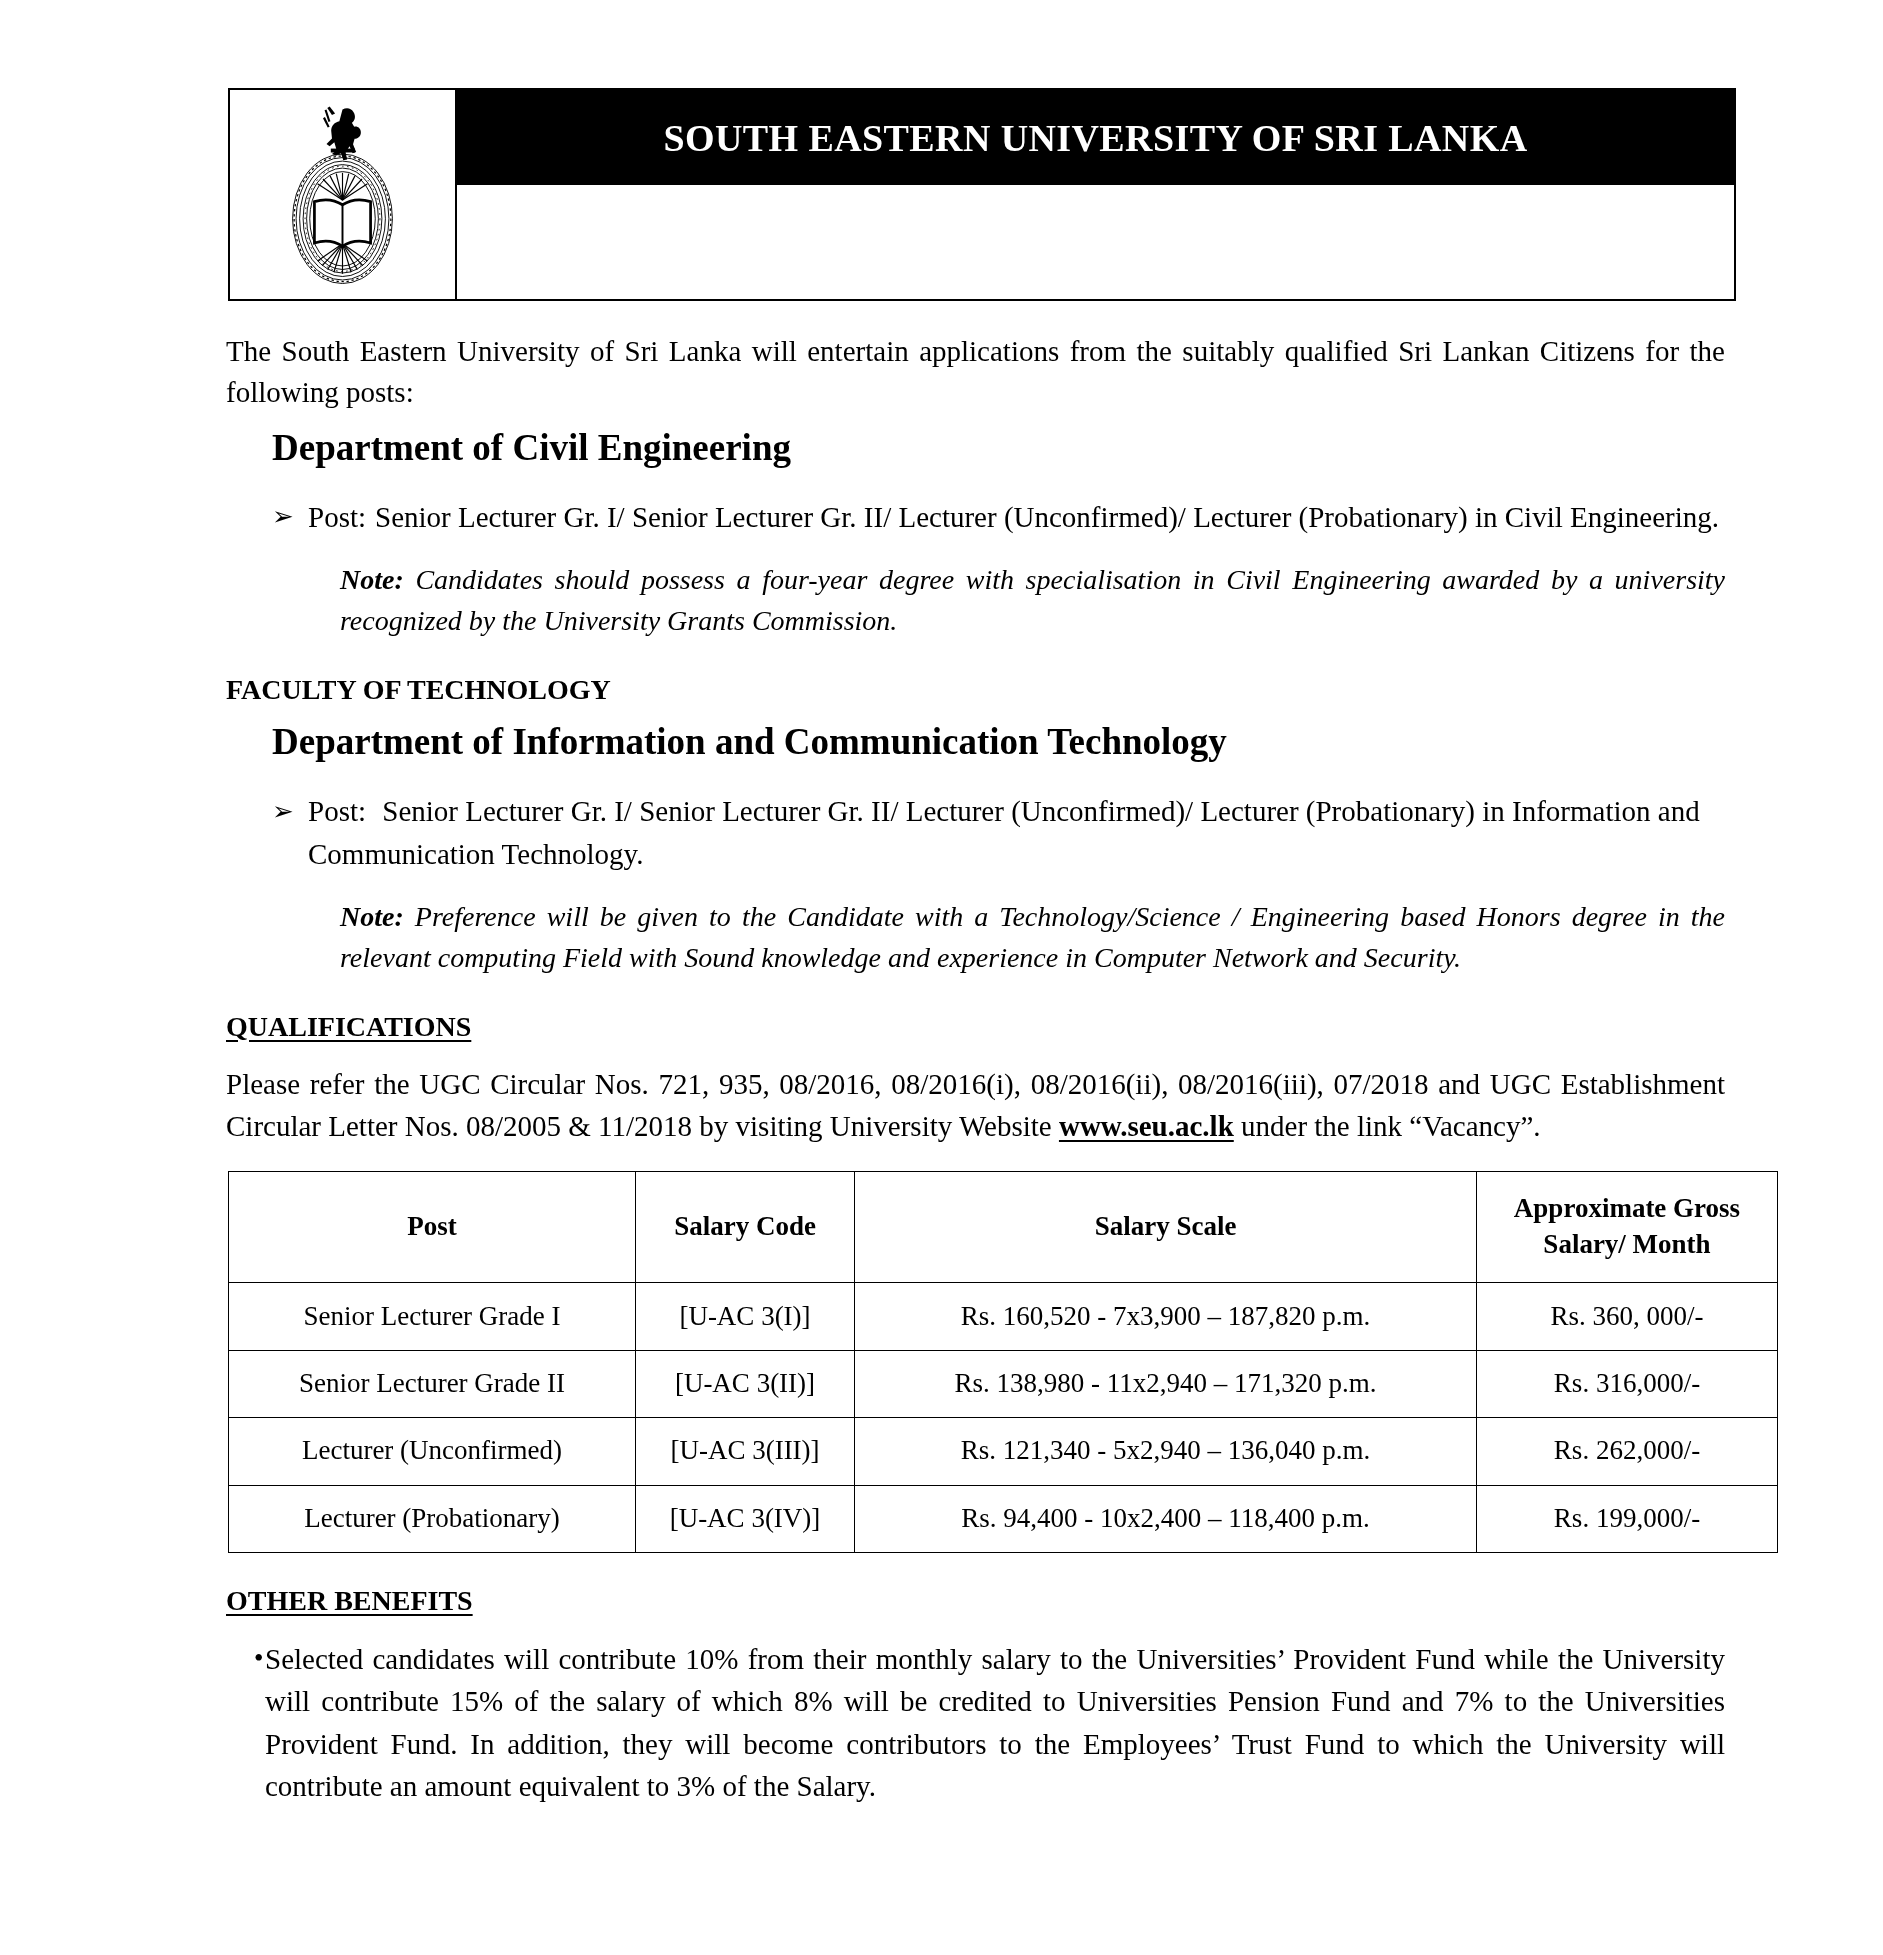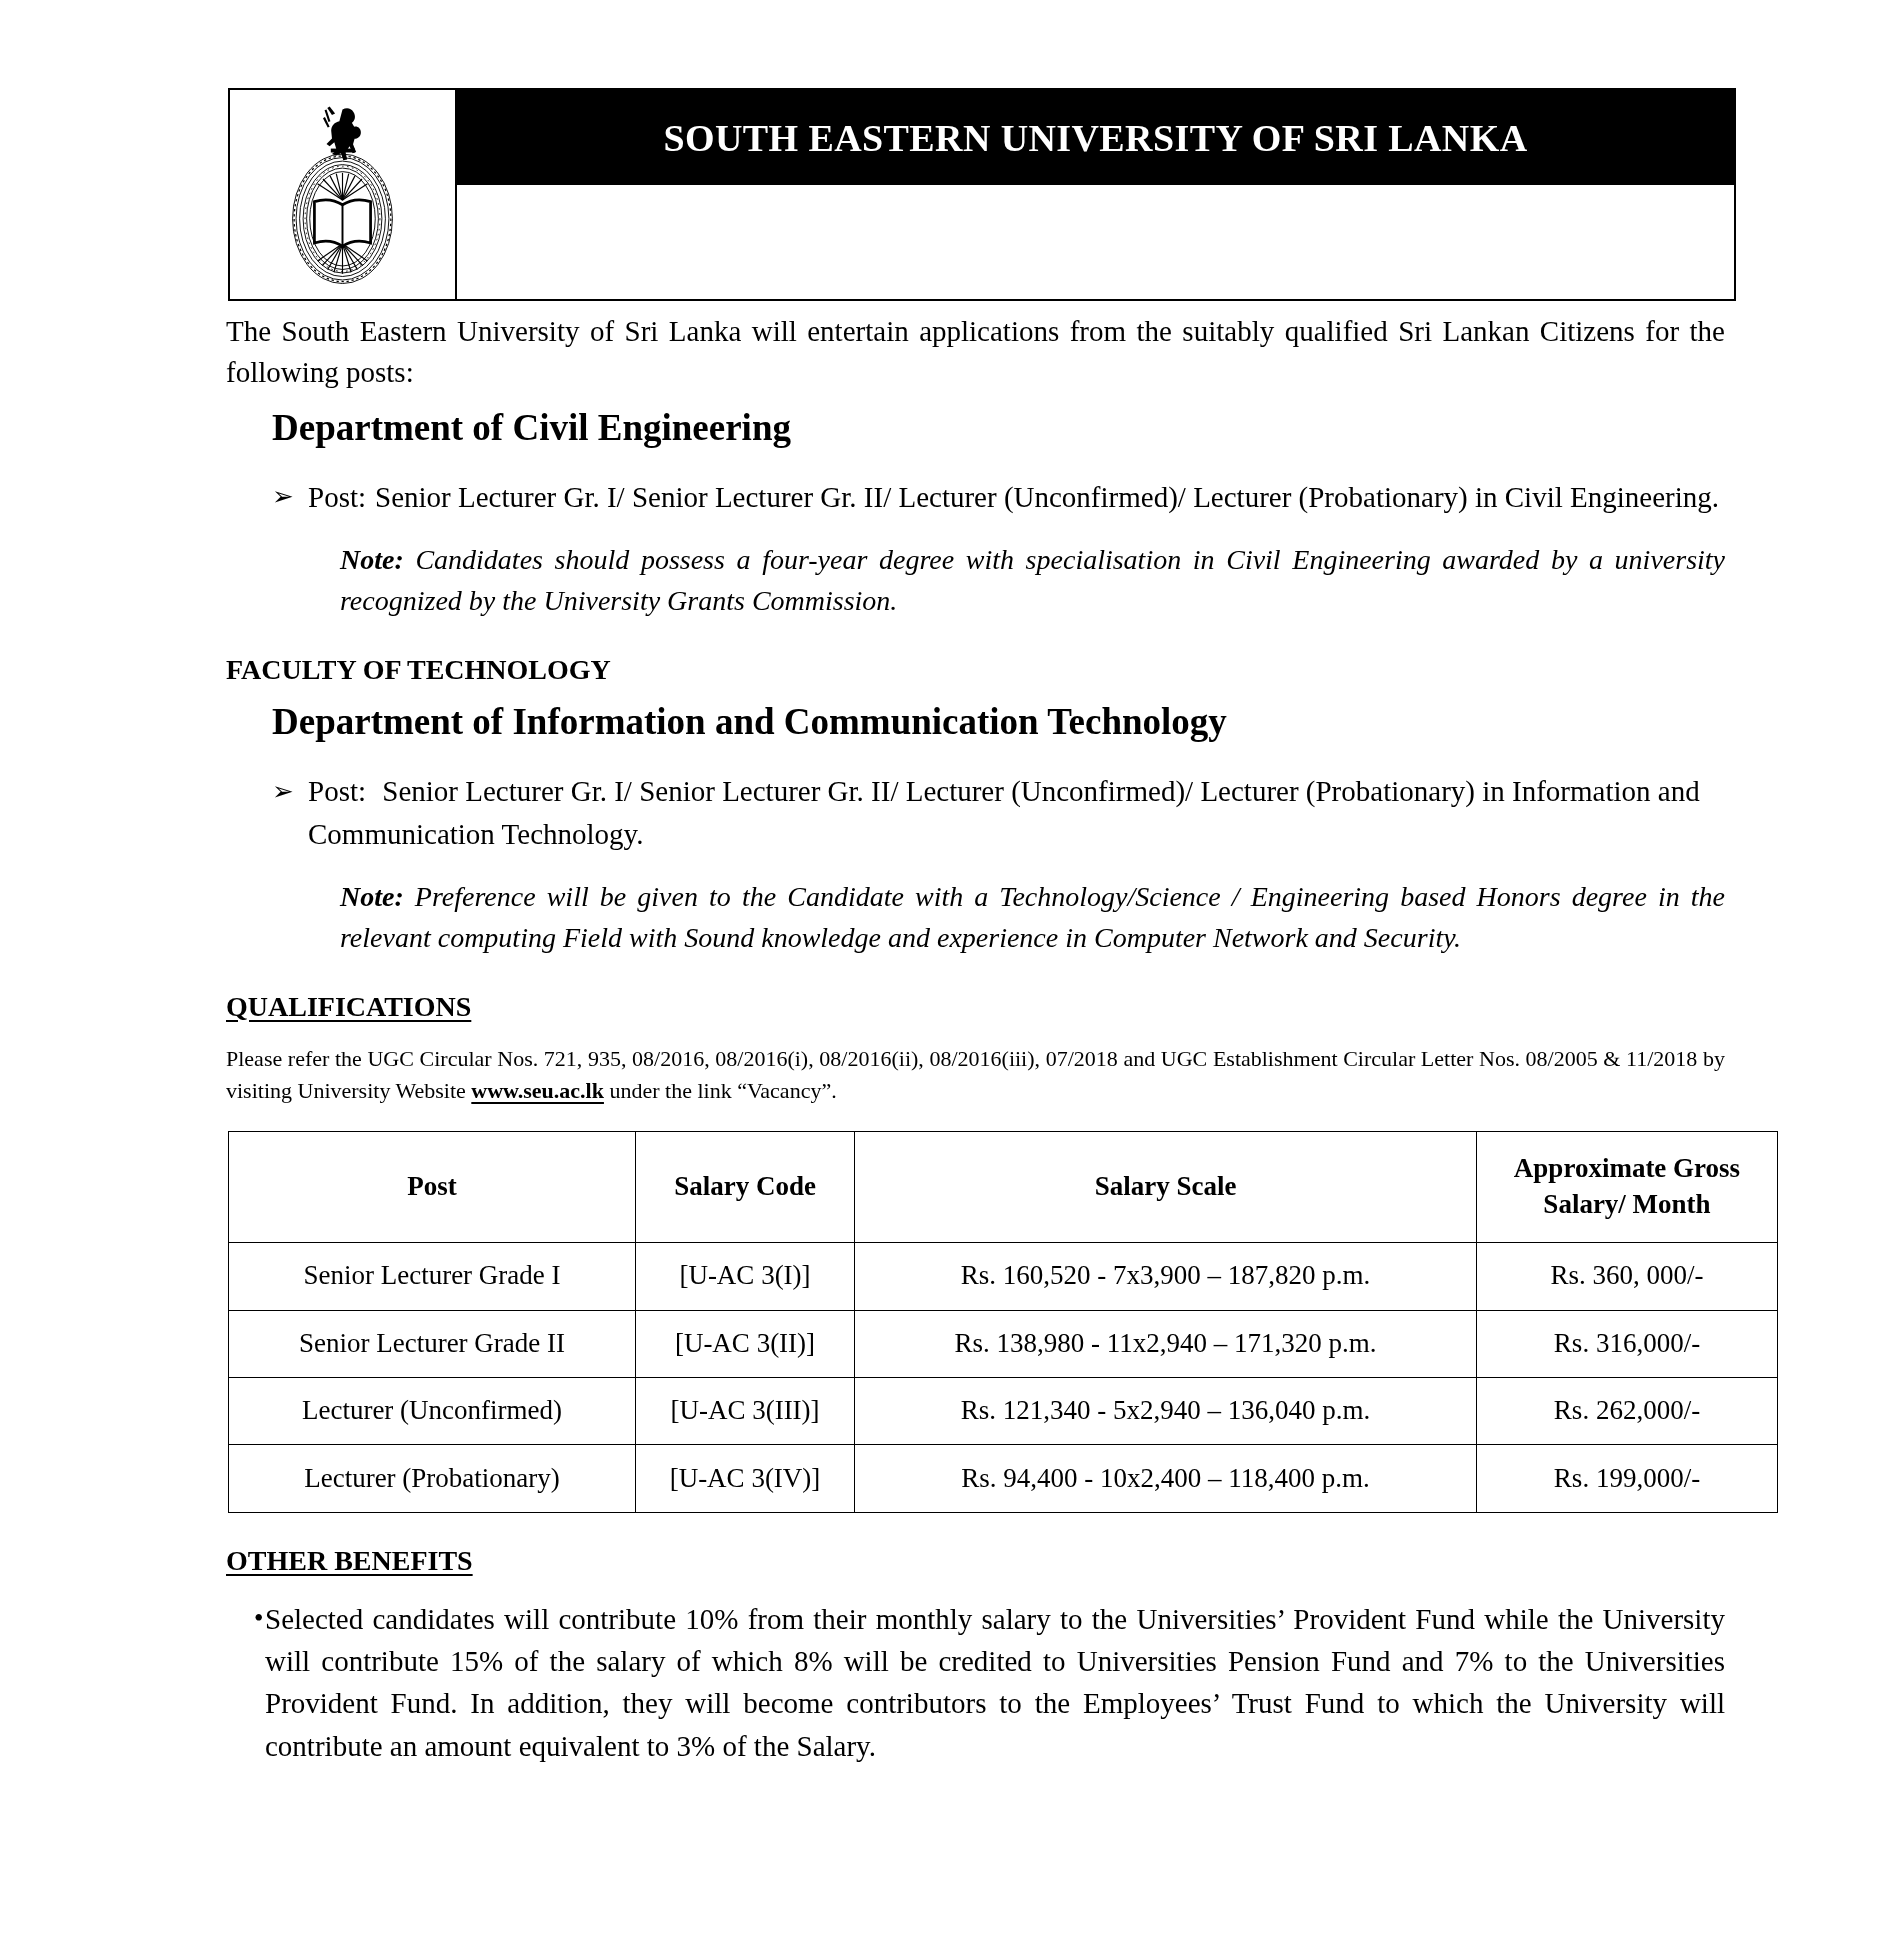--- a/index.html
+++ b/index.html
@@ -64,21 +64,21 @@
     font-weight: bold;
     font-size: 34px;
     text-align: center;
   }
 
   
   .para {
     font-size: 29px;
     line-height: 1.43;
     text-align: justify;
-    margin: 10px 0 0 0;
+    margin: 30px 0 0 0;
   }
   .section-head {
     font-size: 28px;
     font-weight: bold;
     margin: 30.5px 0 0 0;
     line-height: 1.3;
   }
   .section-head.underline { text-decoration: underline; text-underline-offset: 3.5px; }
 
   .dept-head {
@@ -112,21 +112,21 @@
   .note {
     font-size: 28px;
     font-style: italic;
     line-height: 1.47;
     text-align: justify;
     margin: 20.3px 0 0 114px;
   }
   .note .note-lbl { font-weight: bold; font-style: italic; }
 
   .qual-para {
-    font-size: 22px;
+    font-size: 29px;
     line-height: 1.45;
     text-align: justify;
     margin: 18px 0 0 0;
   }
   .qual-para .site {
     font-weight: bold;
     text-decoration: underline;
     text-underline-offset: 3.5px;
   }
 

